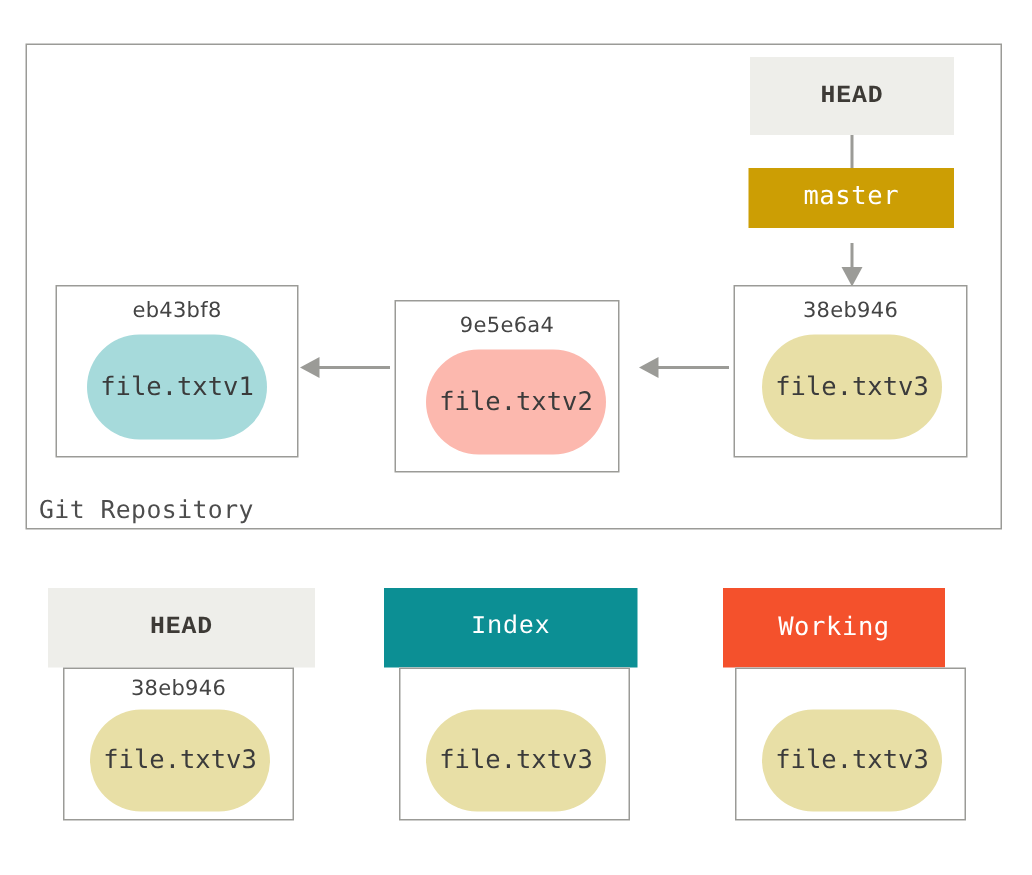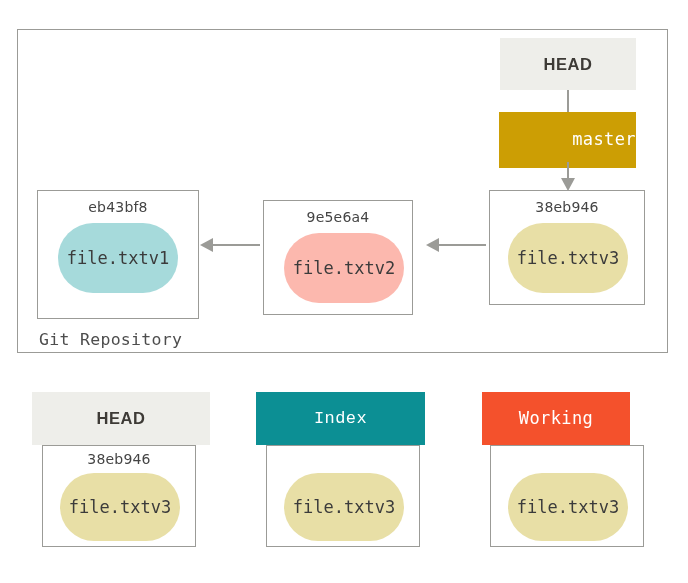--- a/index.html
+++ b/index.html
@@ -28,35 +28,34 @@
     background: #ffffff;
   }
   #repo-label {
     left: 26px;
     top: 330px;
     font-family: "DejaVu Sans Mono", monospace;
     font-size: 16.5px;
     color: #4d4d4d;
     letter-spacing: 0.3px;
     white-space: nowrap;
-    margin-left: 13px;
   }
 
   
   .ref-box {
     display: flex;
     align-items: center;
     justify-content: center;
     text-align: center;
     line-height: 1.12;
   }
   .ref-head {
     background: #eeeeea;
     color: #3d3a36;
-    font-family: Liberation Sans, sans-serif;
+    font-family: Liberation Mono, monospace;
     font-size: 16.5px;
     font-weight: 600;
     letter-spacing: 0.6px;
   }
   .ref-master {
     background: #cc9e04;
     color: #ffffff;
     font-family: "DejaVu Sans Mono", monospace;
     font-size: 17px;
     letter-spacing: 0.4px;
@@ -128,28 +127,28 @@
 
 <div class="abs" id="repo-frame"></div>
 <div class="abs" id="repo-label">Git Repository</div>
 
 <div class="abs ref-box ref-head" style="left:500px; top:38px; width:136px; height:52px;">
   <span>HEAD</span>
 </div>
 
 <div class="abs conn-line" style="left:567px; top:90px; width:1.6px; height:22px;"></div>
 
-<div class="abs ref-box ref-master" style="left:499px; top:112px; width:137px; height:56px;justify-content:flex-end;">
+<div class="abs ref-box ref-master" style="left:499px; top:112px; width:137px; height:40px;">
   <span>master</span>
 </div>
 
 <div class="abs conn-line" style="left:567px; top:162px; width:1.6px; height:19px;"></div>
 <div class="abs arrow-down" style="left:561px; top:178px;"></div>
 
-<div class="abs snap-box" style="left:37px; top:190px; width:162px; height:129px;">
+<div class="abs snap-box" style="left:37px; top:190px; width:162px; height:115px;">
   <div class="snap-hash" style="top:8px;">eb43bf8</div>
   <div class="blob blob-v1" style="left:20px; top:32px; width:120px; height:70px;">
     <span>file.txt</span>
     <span>v1</span>
   </div>
 </div>
 
 <div class="abs conn-line" style="left:212px; top:244px; width:48px; height:1.6px;"></div>
 <div class="abs arrow-left" style="left:200px; top:238px;"></div>
 

